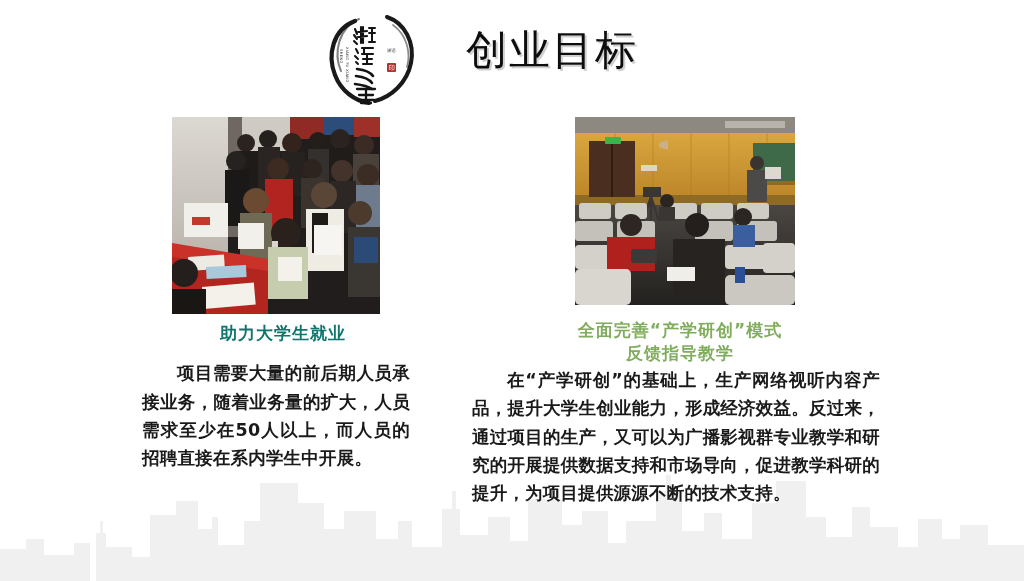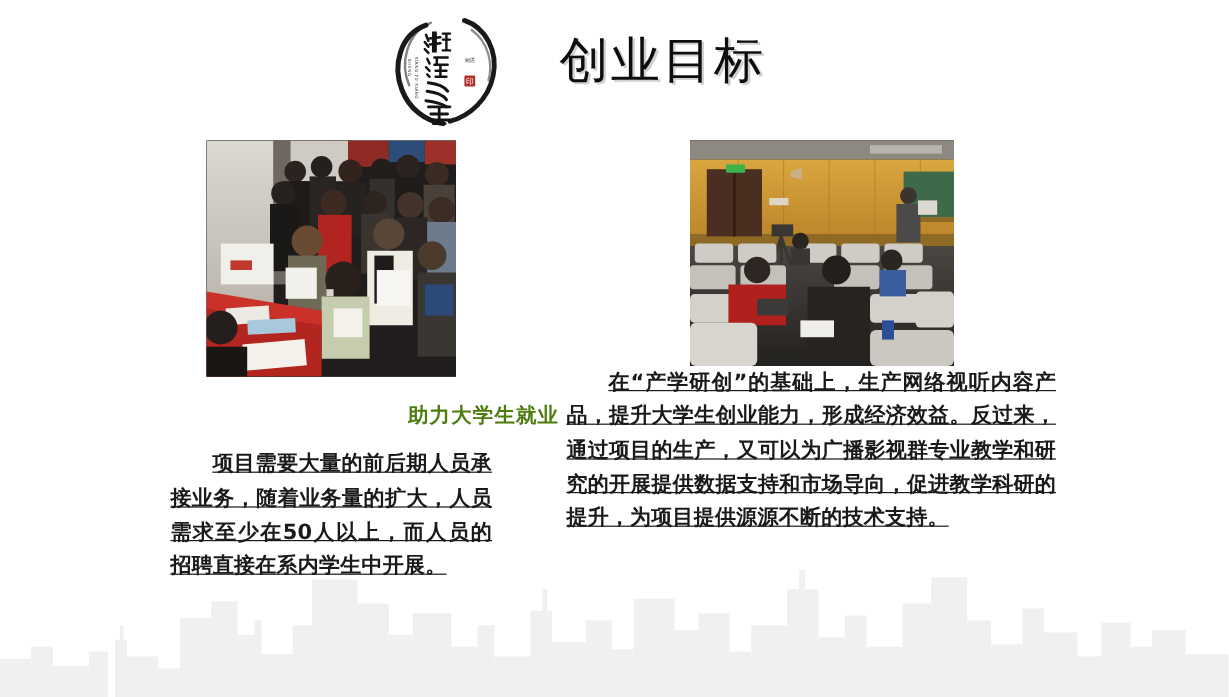--- a/index.html
+++ b/index.html
@@ -85,33 +85,32 @@
   .photo svg { display: block; width: 100%; height: 100%; }
 
   .col-title {
     text-align: center;
     font-size: 17px;
     font-weight: bold;
     line-height: 1.38;
     letter-spacing: 1px;
     white-space: pre-line;
   }
-  .col-left .col-title  { color: #4d7c0f; margin-top: 22px; text-align: right; }
+  .col-left .col-title  { color: #0f766e; margin-top: 8px; }
   .col-right .col-title { color: #80ad5d; margin-top: 14px; }
 
   .col-body {
     font-size: 17.5px;
     font-weight: bold;
     line-height: 1.62;
     color: #1a1a1a;
     text-indent: 2em;
     text-align: justify;
     text-justify: inter-character;
     letter-spacing: 0.2px;
-    text-decoration: underline;
   }
   .col-left .col-body  { margin-top: 14px; width: 268px; margin-left: 42px; }
   .col-right .col-body { margin-top: 0; width: 408px; margin-left: 12px; }
 </style>
 </head>
 <body>
 
 <div class="slide">
 
   <div class="skyline">
@@ -371,17 +370,19 @@
           <rect x="84" y="90" width="16" height="14" fill="#3a3633"></rect>
 
           <rect x="0" y="152" width="56" height="36" rx="5" fill="#d9d6cf"></rect>
           <rect x="150" y="158" width="70" height="30" rx="5" fill="#cbc8c1"></rect>
 
           <rect x="160" y="150" width="10" height="16" fill="#2c4e96"></rect>
         </svg>
       </div>
     </div>
 
+    <div class="col-title">全面完善“产学研创”模式
+反馈指导教学</div>
 
     <div class="col-body">在“产学研创”的基础上，生产网络视听内容产品，提升大学生创业能力，形成经济效益。反过来，通过项目的生产，又可以为广播影视群专业教学和研究的开展提供数据支持和市场导向，促进教学科研的提升，为项目提供源源不断的技术支持。</div>
   </div>
 
 </div>
 
 </body></html>

